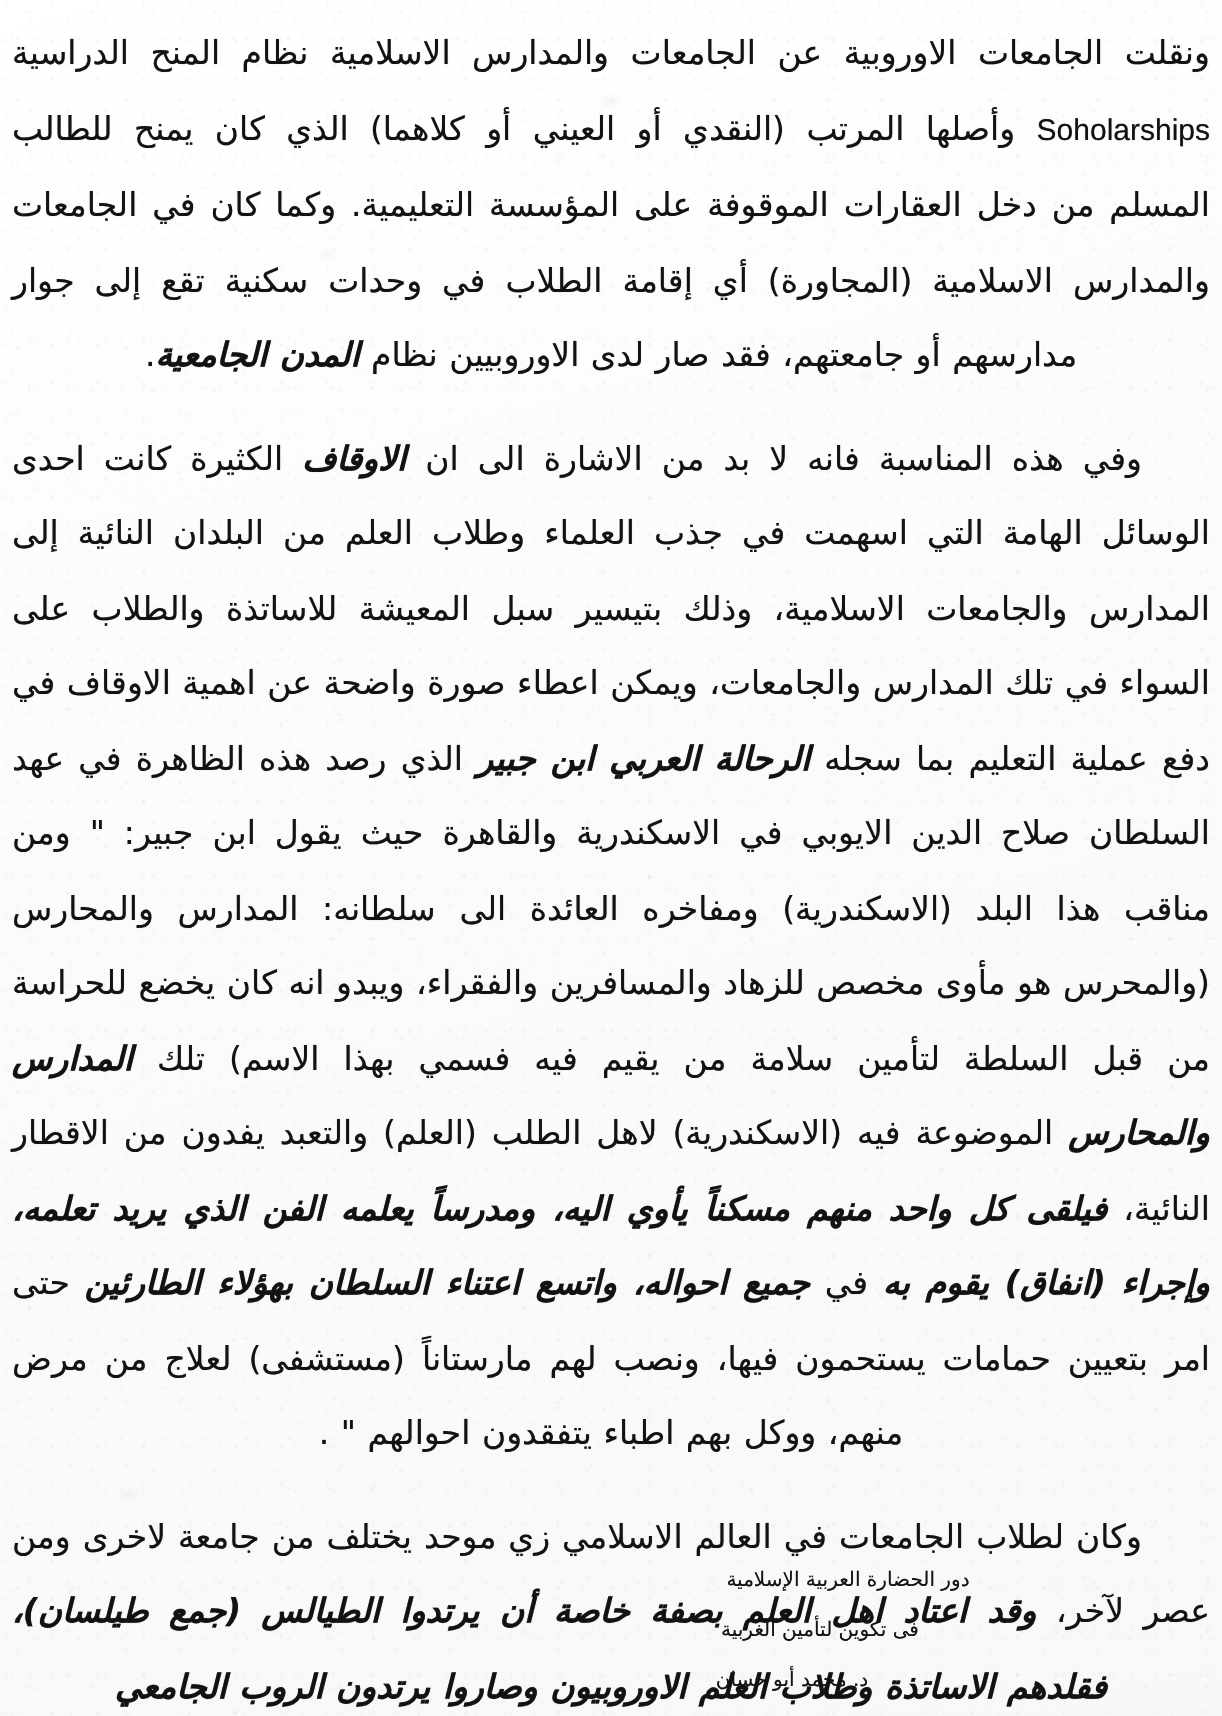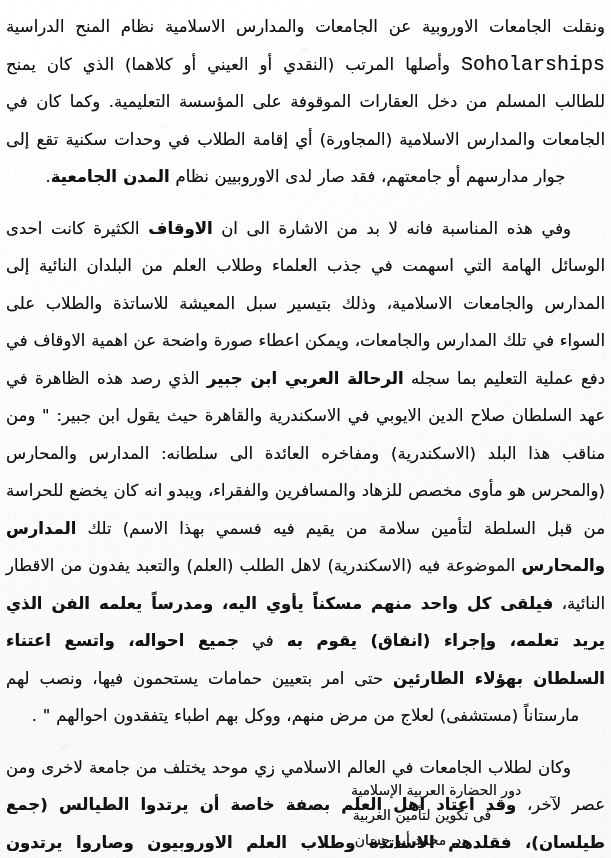--- a/index.html
+++ b/index.html
@@ -54,36 +54,37 @@
   p.para.indent {
     text-indent: 34px;
   }
 
   p.para.last-right {
     text-align-last: center;
   }
 
   .bold {
     font-weight: bold;
+    font-style: italic;
   }
 
   .latin {
-    font-family: Liberation Mono, monospace;
-    font-size: 20px;
+    font-family: Liberation Sans, sans-serif;
+    font-size: 15px;
     direction: ltr;
     unicode-bidi: isolate;
   }
 
   .attrib {
     position: absolute;
-    right: 10px;
+    right: 22px;
     top: 778px;
     width: 330px;
     direction: rtl;
-    font-size: 14px;
+    font-size: 10px;
     line-height: 25px;
     color: #141414;
     text-shadow: 0 0 0.3px rgba(0,0,0,0.5);
   }
 
   .attrib .l1 { text-align: center; padding-right: 0; }
   .attrib .l2 { text-align: center; padding-right: 28px; }
   .attrib .l3 { text-align: center; padding-right: 56px; }
 
   

